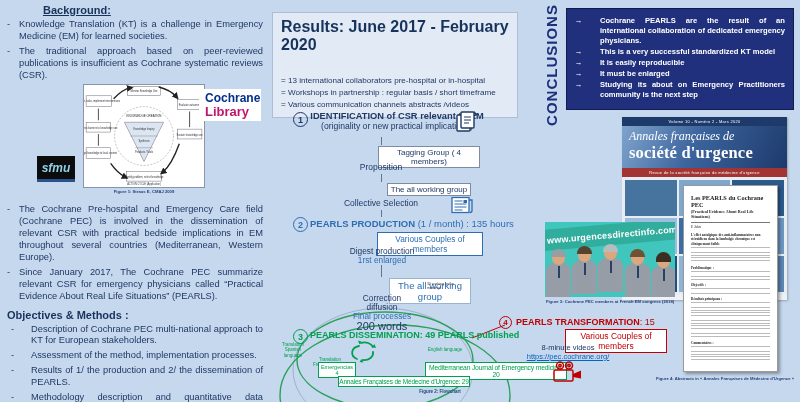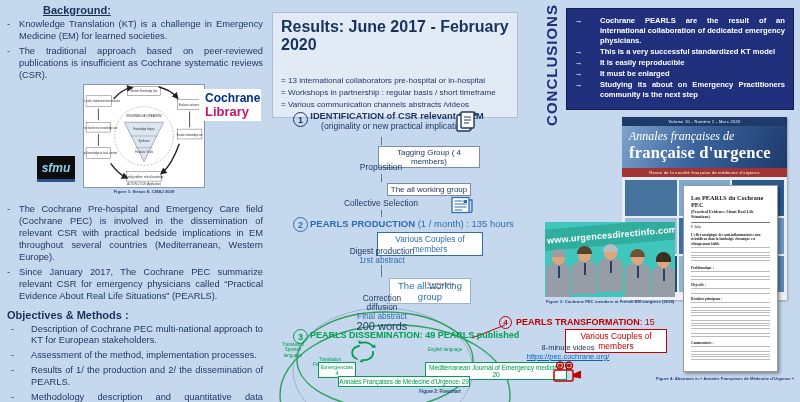--- a/index.html
+++ b/index.html
@@ -244,27 +244,27 @@
     <rect x="12.5" y="4" width="3.5" height="3" fill="#2e6db4"></rect>
   </svg>
   <div class="conn" style="left:381px; top:210px; height:7px;"></div>
 
   <div class="abs snum c-blue" style="left:293px; top:217px;">2</div>
   <div class="abs nw c-blue" style="left:310px; top:218px; font-size:9.5px;">
     <span class="stitle">PEARLS PRODUCTION</span><span> (1 / month) : 135 hours</span>
   </div>
   <div class="abs fbox" style="left:329px; top:232px; width:106px; font-size:8.3px; padding:1px 0; border-color:#2e6db4; color:#2e6db4;">Various Couples of members</div>
   <div class="abs ctr c-ink" style="left:329px; top:246px; width:106px; font-size:8.3px;">Digest production</div>
-  <div class="abs ctr c-blue" style="left:329px; top:255px; width:106px; font-size:8.3px;">1rst abstract</div>
+  <div class="abs ctr c-blue" style="left:329px; top:255px; width:106px; font-size:8.3px;">1rst enlarged</div>
   <div class="conn" style="left:381px; top:265px; height:12px;"></div>
   <div class="abs fbox" style="left:341px; top:278px; width:82px; font-size:9.5px; padding:1px 0; border-color:#9ab4d0; color:#2e6db4;">The all working group</div>
   <div class="abs tinynote" style="left:427px; top:283px; width:42px;">30 working group meetings</div>
   <div class="abs ctr c-ink" style="left:329px; top:293px; width:106px; font-size:8.3px;">Correction</div>
   <div class="abs ctr c-ink" style="left:329px; top:302px; width:106px; font-size:8.3px;">diffusion</div>
-  <div class="abs ctr c-blue" style="left:329px; top:311px; width:106px; font-size:8.3px;">Final abstract</div>
+  <div class="abs ctr c-blue" style="left:329px; top:311px; width:106px; font-size:8.3px;">Final processes</div>
   <div class="abs ctr c-ink" style="left:329px; top:320px; width:106px; font-size:11px;">200 words</div>
 
   <div class="abs snum c-green" style="left:293px; top:329px;">3</div>
   <div class="abs nw c-green" style="left:310px; top:330px; font-size:9px;">
     <span class="stitle">PEARLS DISSEMINATION</span><span class="stitle">: 49 PEARLS published</span>
   </div>
   <div class="abs ctr c-green" style="left:275px; top:342px; width:36px; font-size:4.5px; line-height:1.2;">Translation Spanish language</div>
   <svg class="abs" style="left:349px; top:339px;" width="28" height="26" viewBox="0 0 28 26">
     <g fill="none" stroke="#00a050" stroke-width="1.8" stroke-linecap="round">
       <path d="M8 20a9 7 0 0 1 2-13"></path>
@@ -323,21 +323,21 @@
     <div class="crow">
       <span class="arr">→</span>
       <span class="ct">Studying its about on Emergency Practitioners community is the next step</span>
     </div>
   </div>
 
   <div class="jr">
     <div class="jr-top">Volume 10 - Numéro 2 - Mars 2020</div>
     <div class="jr-title">
       <div class="jr-t1">Annales françaises de</div>
-      <div class="jr-t2">française d'urgence</div>
+      <div class="jr-t2">société d'urgence</div>
     </div>
     <div class="jr-red">Revue de la société française de médecine d'urgence</div>
     <div class="jr-mosaic">
       <div style="background:#46749f;"></div>
       <div style="background:#7fa8cd;"></div>
       <div style="background:#2b5a8c;"></div>
       <div style="background:#9cbedc;"></div>
       <div style="background:#3b6ea6;"></div>
       <div style="background:#6d97c2;"></div>
       <div style="background:#24507c;"></div>

